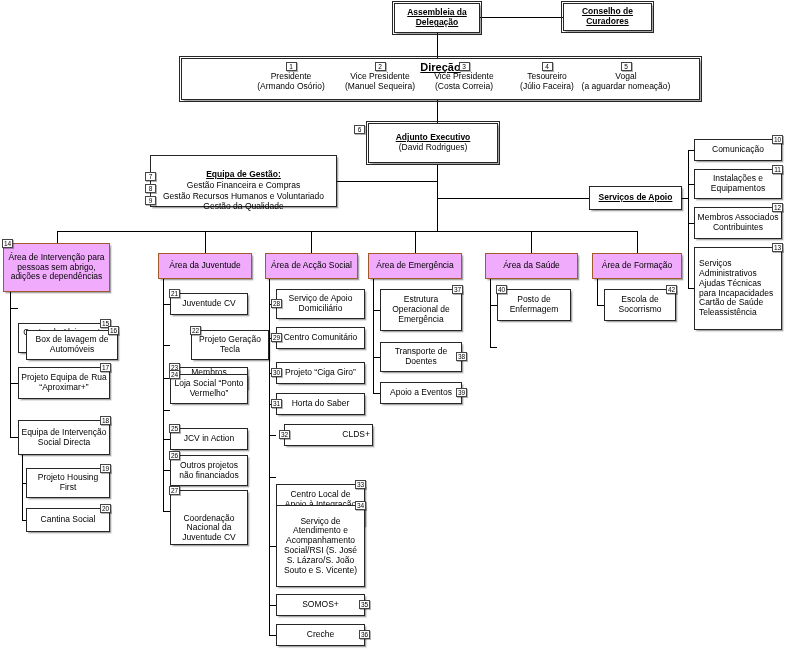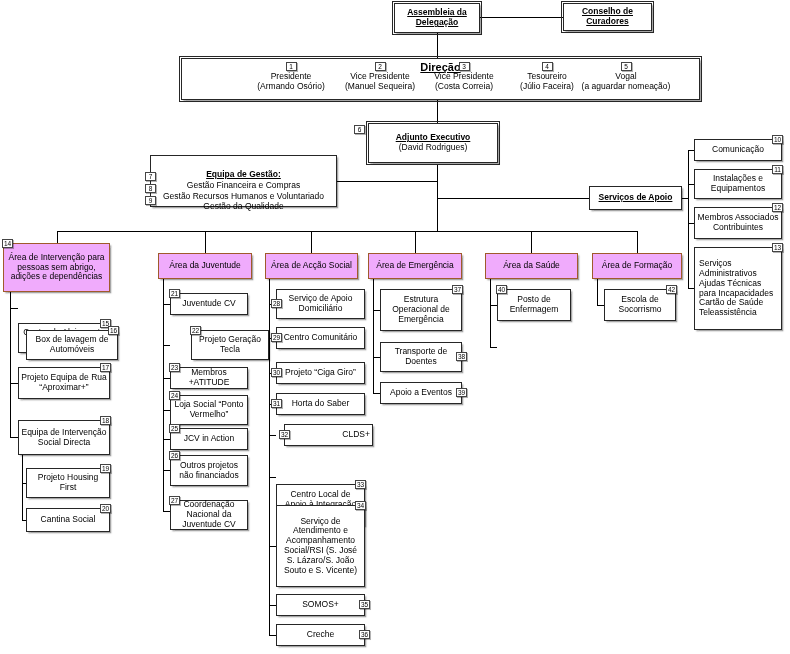--- a/index.html
+++ b/index.html
@@ -232,33 +232,33 @@
     <span>Juventude CV</span>
   </div>
   <div class="node" style="left:170px;top:330px;width:78px;height:30px;margin-left:21px;">
     <span class="badge tl">22</span>
     <span>Projeto Geração Tecla</span>
   </div>
   <div class="node" style="left:170px;top:367px;width:78px;height:22px;">
     <span class="badge tl">23</span>
     <span>Membros +ATITUDE</span>
   </div>
-  <div class="node" style="left:170px;top:395px;width:78px;height:30px;">
+  <div class="node" style="left:170px;top:374px;width:78px;height:30px;">
     <span class="badge tl">24</span>
     <span>Loja Social “Ponto Vermelho”</span>
   </div>
   <div class="node" style="left:170px;top:428px;width:78px;height:22px;">
     <span class="badge tl">25</span>
     <span>JCV in Action</span>
   </div>
   <div class="node" style="left:170px;top:455px;width:78px;height:31px;">
     <span class="badge tl">26</span>
     <span>Outros projetos não financiados</span>
   </div>
-  <div class="node" style="left:170px;top:500px;width:78px;height:30px;">
+  <div class="node" style="left:170px;top:490px;width:78px;height:55px;align-items:flex-end;">
     <span class="badge tl">27</span>
     <span>Coordenação Nacional da Juventude CV</span>
   </div>
 
   <div class="node" style="left:276px;top:289px;width:89px;height:30px;">
     <span class="badge l">28</span>
     <span>Serviço de Apoio Domiciliário</span>
   </div>
   <div class="node" style="left:276px;top:327px;width:89px;height:22px;">
     <span class="badge l">29</span>

